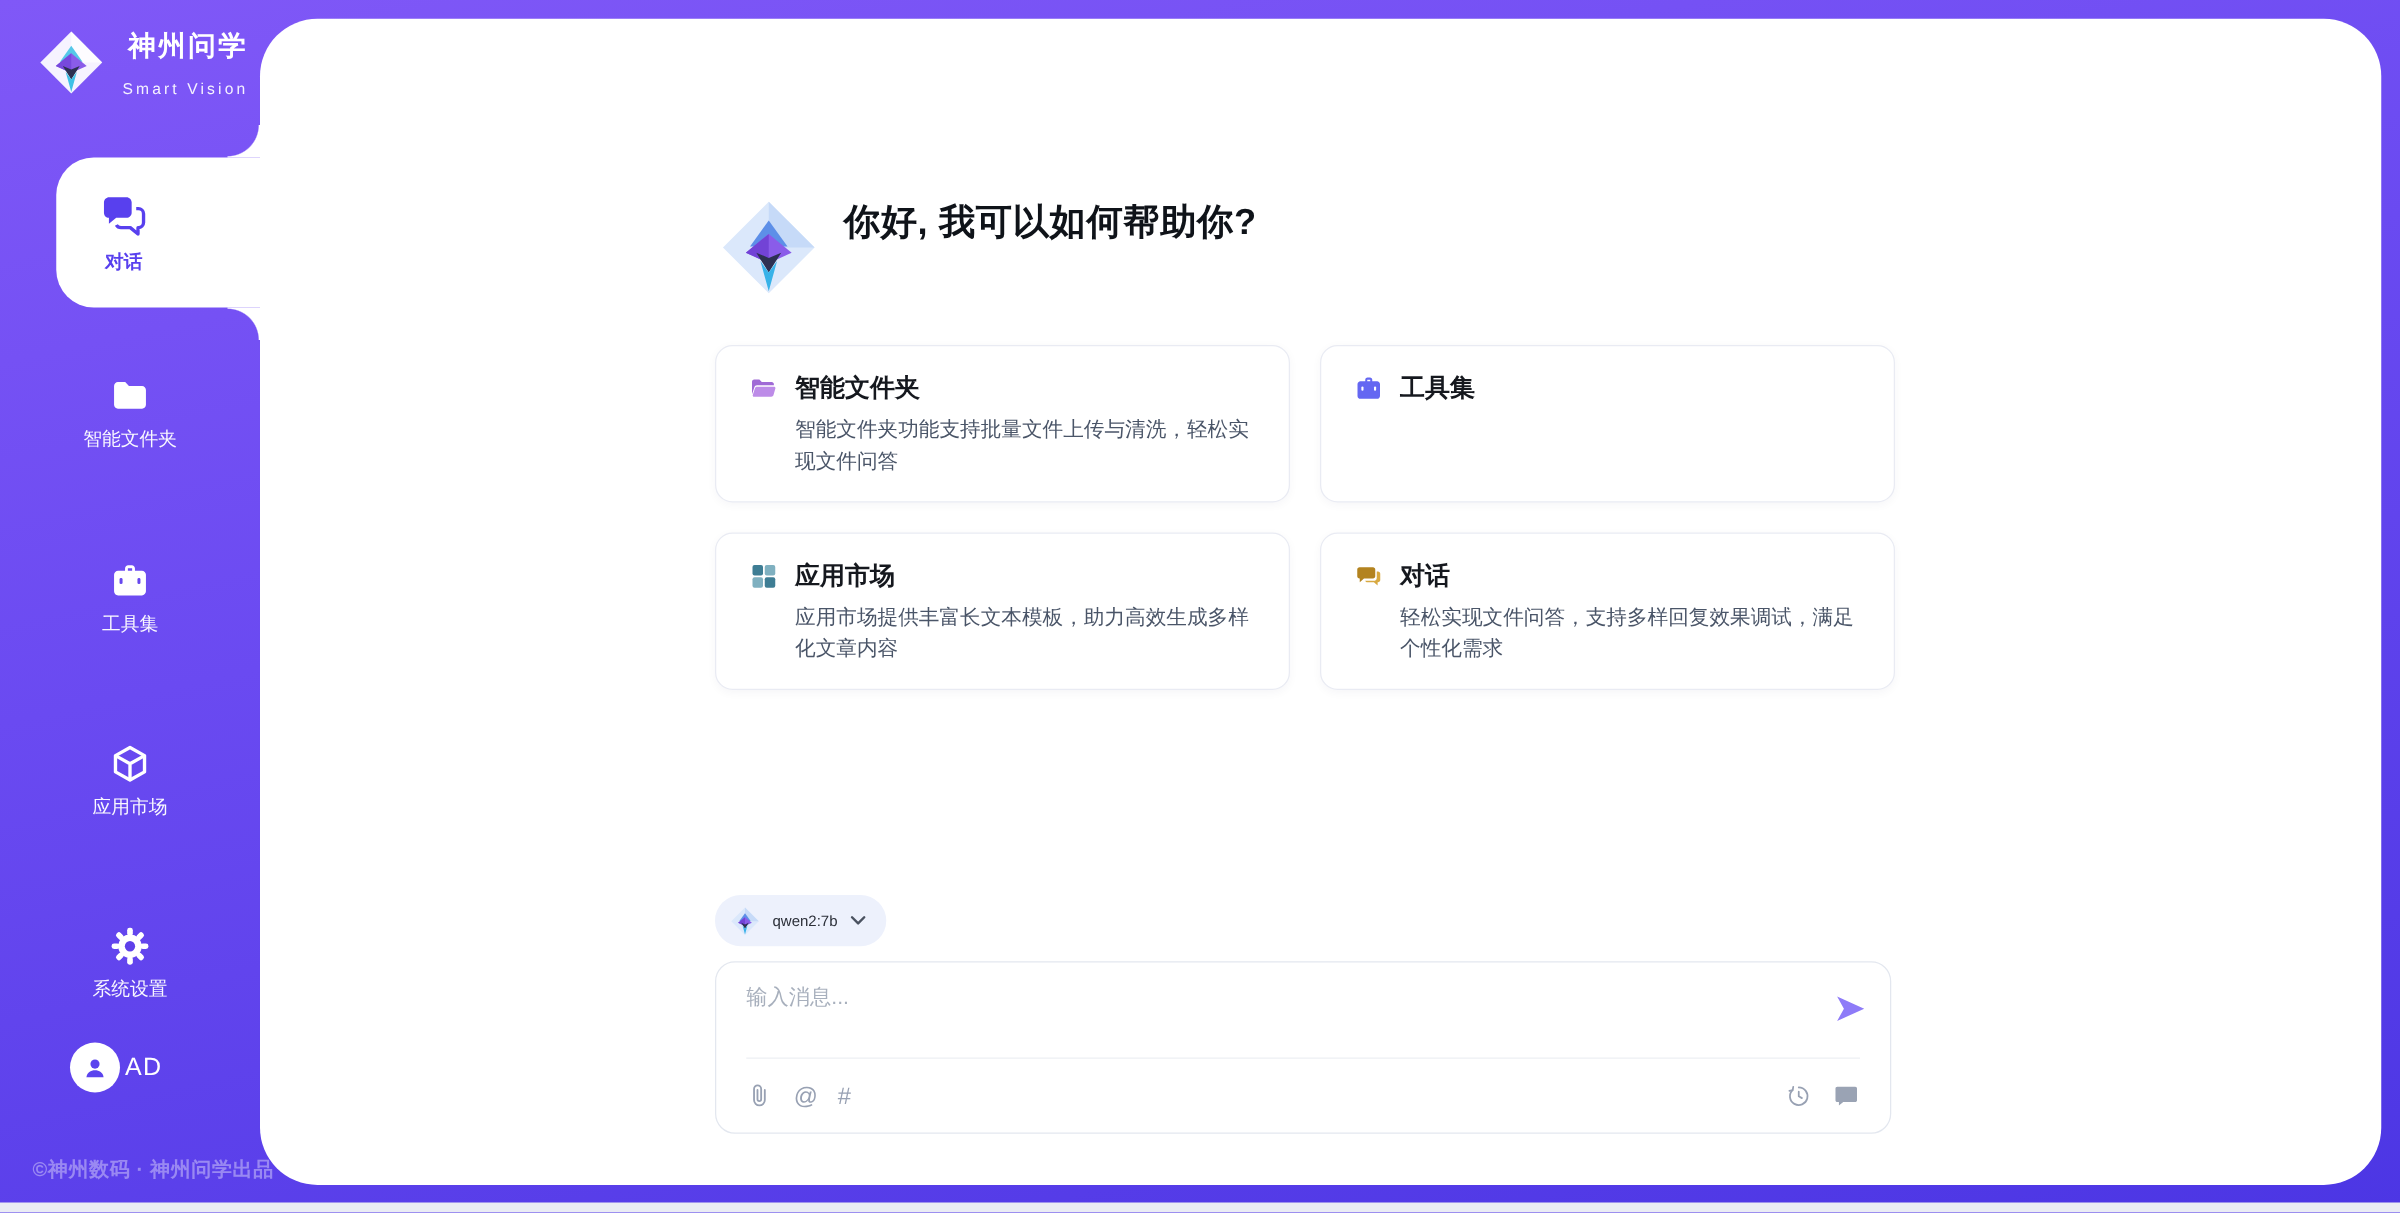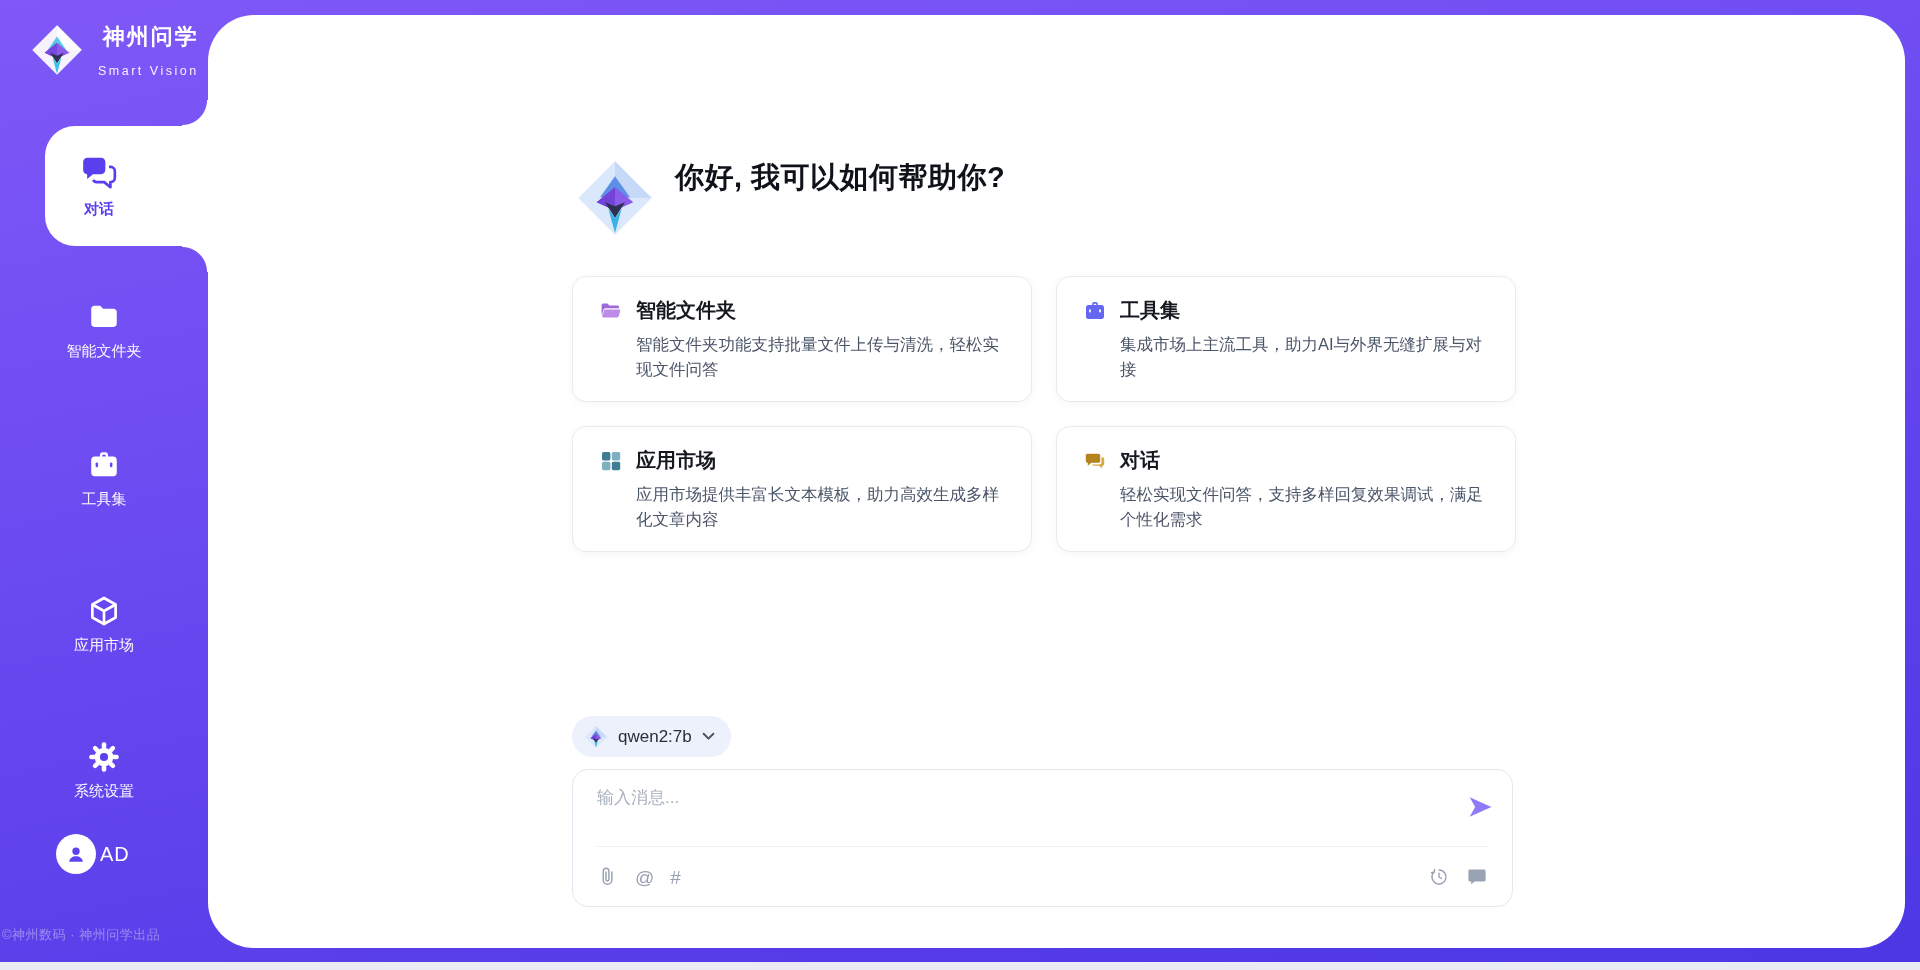--- a/index.html
+++ b/index.html
@@ -43,22 +43,22 @@
   .nav-item svg { display:block; margin:0 auto; }
   .nav-label { display:block; margin-top:8px; font-size:15px; color:rgba(255,255,255,.96); }
   .nav-folders { top:300px; }
   .nav-tools   { top:448px; }
   .nav-market  { top:594px; }
   .nav-settings{ top:740px; }
 
   .user-row { position:absolute; left:56px; top:834px; display:flex; align-items:center; gap:4px; z-index:3; cursor:pointer; }
   .avatar { width:40px; height:40px; border-radius:50%; background:#fff; display:flex; align-items:center; justify-content:center; }
   .user-initials { color:#fff; font-size:20px; font-weight:500; letter-spacing:1px; }
-  .copyright { position:absolute; left:2px; top:926px; width:230px; z-index:3;
-    color:rgba(255,255,255,.38); font-size:13px; letter-spacing:.5px; }
+  .copyright { position:absolute; left:26px; top:926px; width:230px; z-index:3;
+    color:rgba(255,255,255,.38); font-size:16px; letter-spacing:.5px;font-weight:bold; }
 
   
   .welcome { position:absolute; left:575px; top:158px; display:flex; align-items:flex-start; gap:20px; z-index:2; }
   .greeting { font-size:29px; font-weight:800; color:#0f1319; letter-spacing:.5px; }
 
   
   .cards {
     position:absolute; left:572px; top:276px; z-index:2;
     display:grid; grid-template-columns:460px 460px; gap:24px;
   }
@@ -69,21 +69,21 @@
   .card-head { display:flex; align-items:center; gap:13px; }
   .card-title { font-size:20px; font-weight:700; color:#15181e; }
   .card-desc { margin:8px 0 0 37px; font-size:16.5px; color:#4a5568; line-height:1.5; }
 
   
   .model-pill {
     position:absolute; left:572px; top:716px; height:41px; z-index:2;
     display:inline-flex; align-items:center; gap:10px; padding:0 16px 0 12px;
     background:#edf1fc; border-radius:21px; cursor:pointer;
   }
-  .model-name { font-size:17px; color:#2b2f38; font-weight:500; }
+  .model-name { font-size:12px; color:#2b2f38; font-weight:500; }
 
   .composer {
     position:absolute; left:572px; top:769px; width:941px; height:138px; z-index:2;
     background:#fff; border:1.5px solid #e3e7ef; border-radius:16px;
   }
   .composer textarea {
     position:absolute; left:24px; top:16px; width:850px; height:52px;
     border:none; outline:none; resize:none; background:transparent;
     font-size:17px; color:#333; font-family:inherit;
   }
@@ -215,21 +215,20 @@
 
     <div class="card">
       <div class="card-head">
         <svg width="24" height="24" viewBox="0 0 24 24">
           <path fill="#6467f2" d="M9.2 6V4.8C9.2 3.8 10 3 11 3h2c1 0 1.8.8 1.8 1.8V6h3.9C19.9 6 21 7.1 21 8.3v9.4c0 1.2-1 2.3-2.3 2.3H5.3C4 20 3 19 3 17.7V8.3C3 7.1 4.1 6 5.3 6zM10.8 6h2.4V4.7h-2.4z"></path>
           <rect x="6.1" y="10.2" width="1.7" height="3.4" rx="0.8" fill="#fff"></rect>
           <rect x="16.2" y="10.2" width="1.7" height="3.4" rx="0.8" fill="#fff"></rect>
         </svg>
         <span class="card-title">工具集</span>
       </div>
-      <p class="card-desc">集成市场上主流工具，助力AI与外界无缝扩展与对接</p>
     </div>
 
     <div class="card">
       <div class="card-head">
         <svg width="24" height="24" viewBox="0 0 24 24">
           <rect x="3" y="3" width="8.4" height="8.4" rx="1.6" fill="#3e7d94"></rect>
           <rect x="12.8" y="3" width="8.4" height="8.4" rx="1.6" fill="#7fb0c0"></rect>
           <rect x="3" y="12.8" width="8.4" height="8.4" rx="1.6" fill="#7fb0c0"></rect>
           <rect x="12.8" y="12.8" width="8.4" height="8.4" rx="1.6" fill="#3e7d94"></rect>
         </svg>

